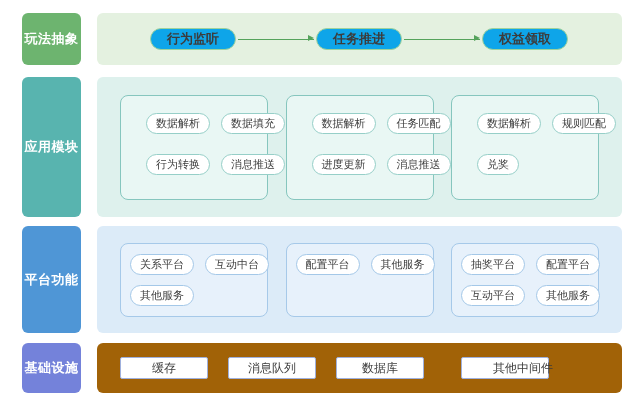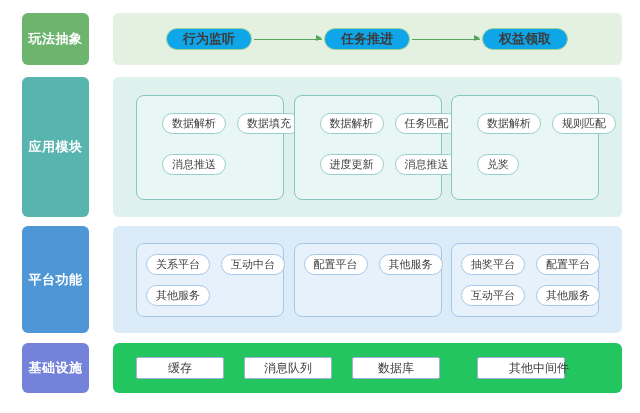--- a/index.html
+++ b/index.html
@@ -8,34 +8,34 @@
     position:relative; width:640px; height:413px; box-sizing:border-box;
     padding:13px 18px 20px 22px; background:#ffffff;
   }
   .row { display:flex; }
   .row1 { height:52px; margin-bottom:12px; }
   .row2 { height:140px; margin-bottom:9px; }
   .row3 { height:107px; margin-bottom:10px; }
   .row4 { height:50px; }
 
   .row-label {
-    width:67px; flex:none; margin-right:24px; border-radius:6px;
+    width:59px; flex:none; margin-right:16px; border-radius:6px;
     color:#ffffff; font-size:13px; font-weight:bold; letter-spacing:0.5px;
     display:flex; align-items:center; justify-content:center;
   }
   .l1 { background:#6db46f; }
   .l2 { background:#58b4af; }
   .l3 { background:#4f96d6; }
   .l4 { background:#7482da; }
 
   .row-content { flex:1; border-radius:6px; box-sizing:border-box; }
   .c1 { background:#e4f1e0; display:flex; align-items:center; padding:0 54px 0 53px; }
   .c2 { background:#def1ed; display:flex; align-items:center; justify-content:space-between; padding:0 23px; }
   .c3 { background:#dcebf8; display:flex; align-items:center; justify-content:space-between; padding:0 23px; }
-  .c4 { background:#22c55e; display:flex; align-items:center; padding:0 0 0 23px; }
+  .c4 { background:#a16207; display:flex; align-items:center; padding:0 0 0 23px; }
 
   
   .flow-pill {
     width:86px; height:22px; box-sizing:border-box; flex:none;
     background:#0ea5e9; border:1px solid #9ed29c; border-radius:12px;
     display:flex; align-items:center; justify-content:center;
     font-size:13px; font-weight:600; color:#3c3c3c; white-space:nowrap;
   }
   .flow-arrow { flex:1; height:1px; background:#55a35c; position:relative; margin:0 2px; }
   .flow-arrow::after {
@@ -88,20 +88,21 @@
 
   <div class="row row2">
     <div class="row-label l2">应用模块</div>
     <div class="row-content c2">
       <div class="group g2">
         <div class="pill-row">
           <span class="pill p2">数据解析</span>
           <span class="pill p2">数据填充</span>
         </div>
         <div class="pill-row">
+          <span class="pill p2">行为转换</span>
           <span class="pill p2">消息推送</span>
         </div>
       </div>
       <div class="group g2">
         <div class="pill-row">
           <span class="pill p2">数据解析</span>
           <span class="pill p2">任务匹配</span>
         </div>
         <div class="pill-row">
           <span class="pill p2">进度更新</span>

